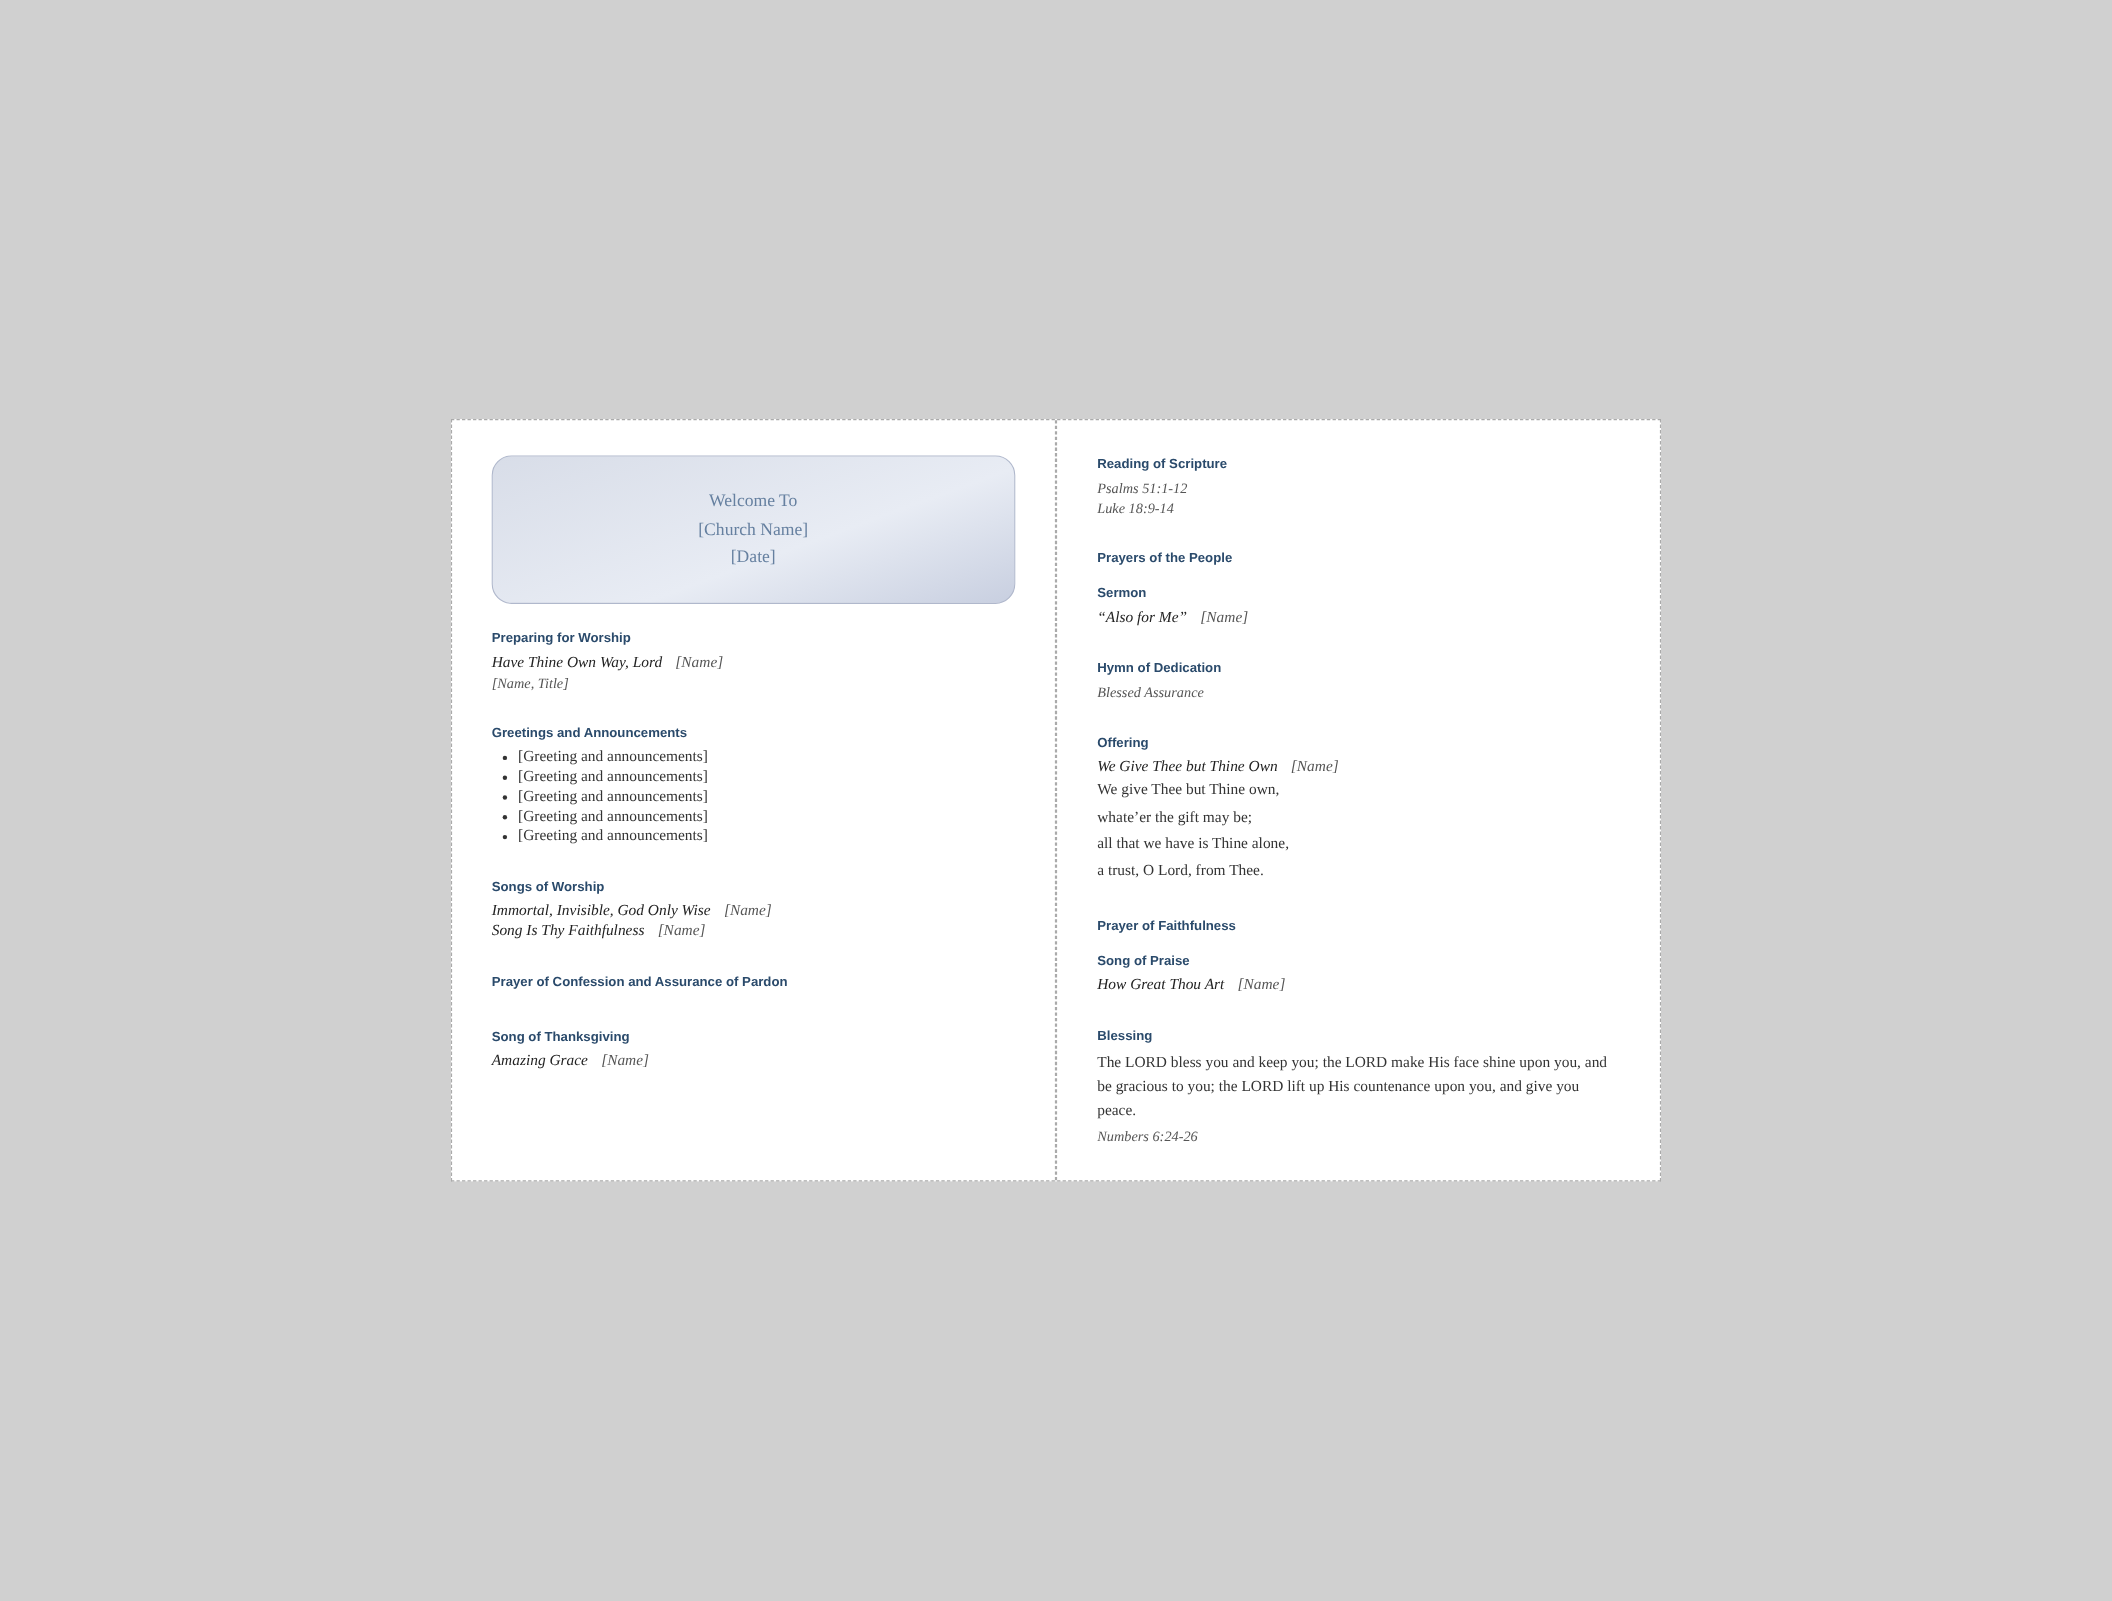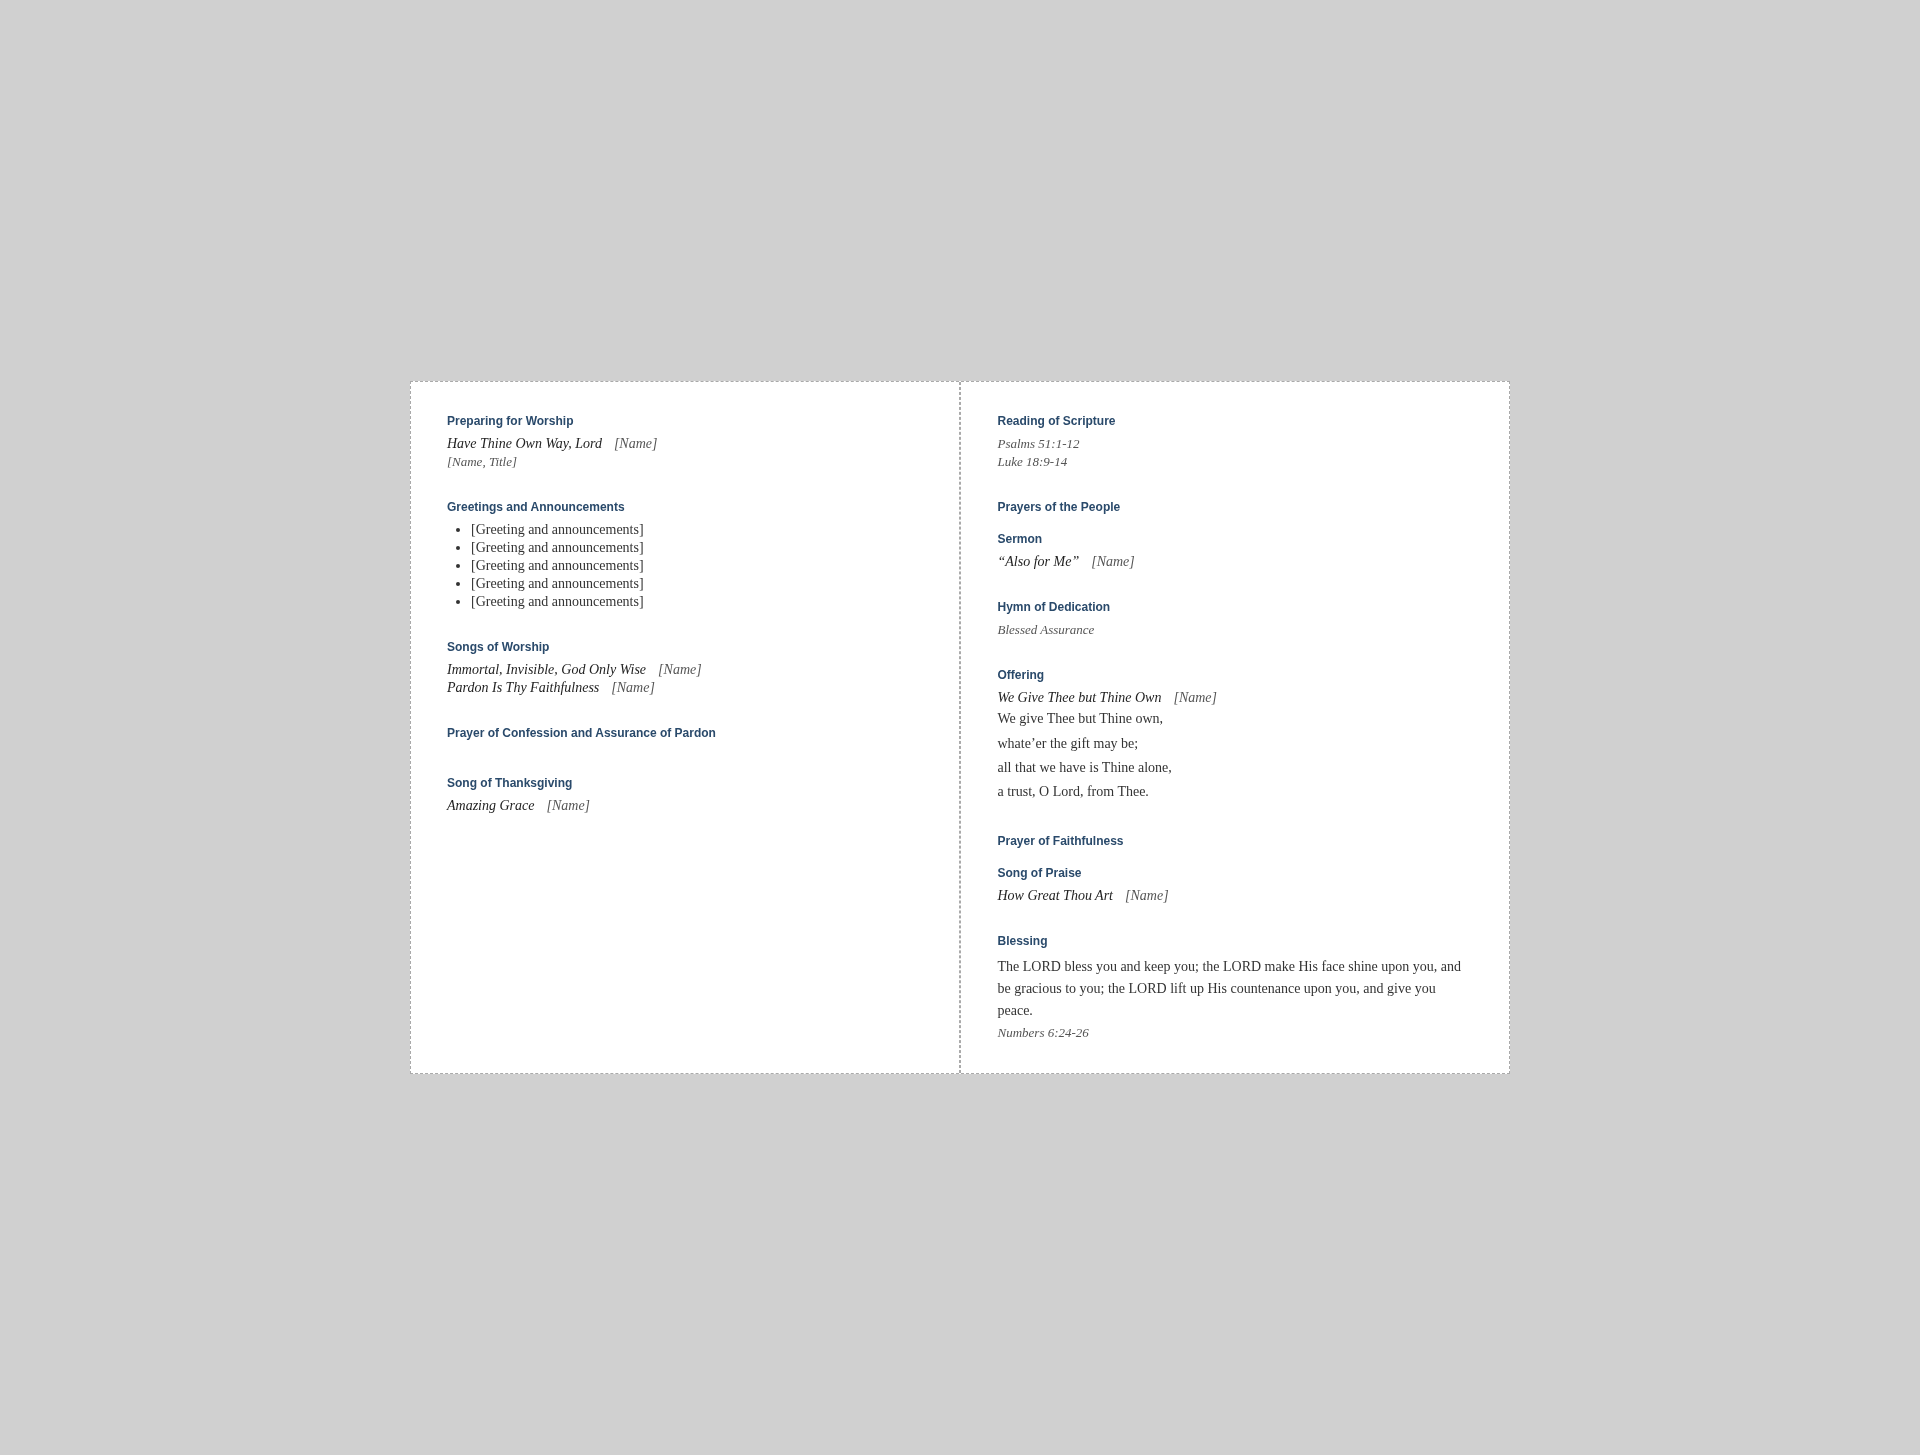--- a/index.html
+++ b/index.html
@@ -105,20 +105,25 @@
       border-left: 1.5px dashed #aaa;
       margin: 0;
     }
   </style>
 </head>
 <body>
 
 <div class="page">
 
   <div class="column">
+    <div class="welcome-box">
+      <span>Welcome To</span><br>
+      <span>[Church Name]</span><br>
+      <span>[Date]</span>
+    </div>
 
     <div class="section-heading">Preparing for Worship</div>
     <div class="song-row">
       <span class="song-title">Have Thine Own Way, Lord</span>
       <span class="name-placeholder">[Name]</span>
     </div>
     <div class="subtitle">[Name, Title]</div>
 
     <div class="spacer"></div>
 
@@ -132,21 +137,21 @@
     </ul>
 
     <div class="spacer"></div>
 
     <div class="section-heading">Songs of Worship</div>
     <div class="song-row">
       <span class="song-title">Immortal, Invisible, God Only Wise</span>
       <span class="name-placeholder">[Name]</span>
     </div>
     <div class="song-row">
-      <span class="song-title">Pardon Is Thy Faithfulness</span>
+      <span class="song-title">Song Is Thy Faithfulness</span>
       <span class="name-placeholder">[Name]</span>
     </div>
 
     <div class="spacer"></div>
 
     <div class="section-heading">Prayer of Confession and Assurance of Pardon</div>
 
     <div class="spacer"></div>
 
     <div class="section-heading">Song of Thanksgiving</div>

